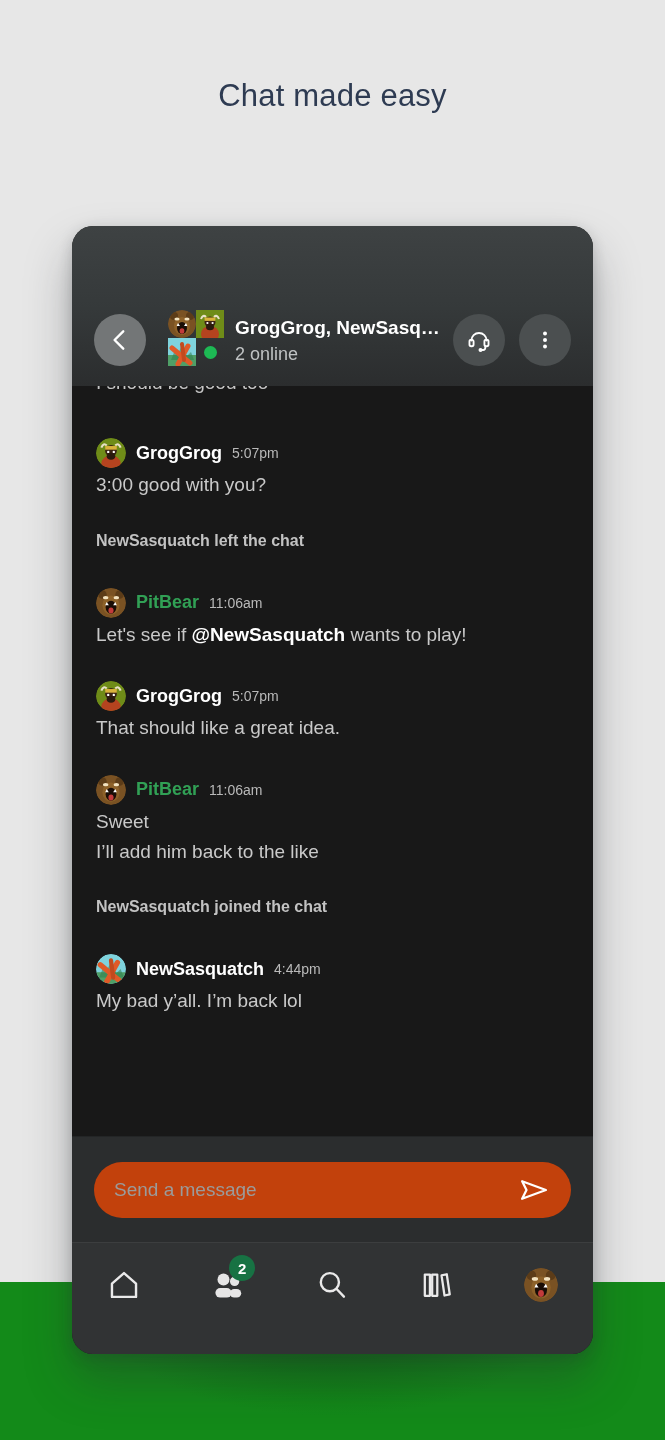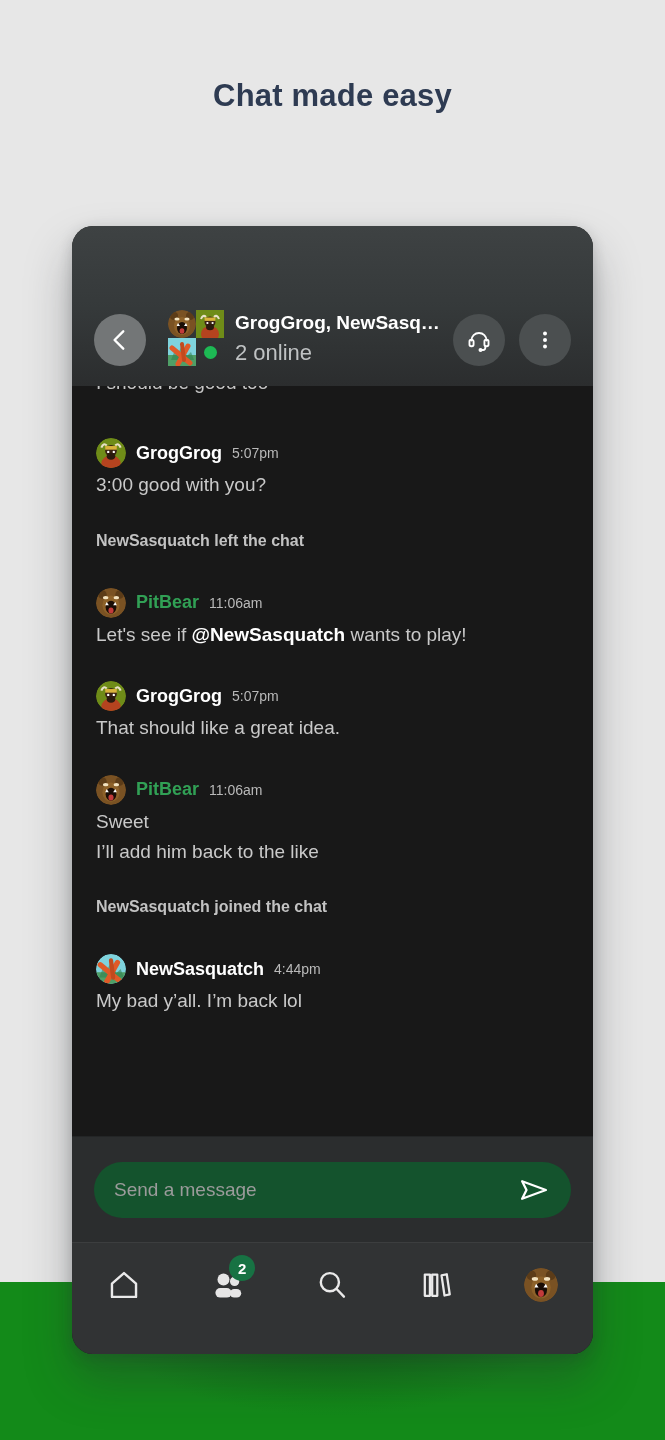--- a/index.html
+++ b/index.html
@@ -17,21 +17,21 @@
   }
   .backdrop-bottom {
     position: absolute; left: 0; top: 1282px; width: 665px; height: 158px;
     background: #138a19;
     background-image: radial-gradient(ellipse 300px 120px at 50% 30%, #0c6e12 0%, #138a19 72%);
   }
 
   .hero-title {
     position: absolute; left: 0; top: 78px; width: 665px;
     text-align: center;
-    font-size: 31px; font-weight: bold; letter-spacing: .2px;
+    font-size: 31px; font-weight: normal; letter-spacing: .2px;
     color: #2e3b52;
   }
 
   
   .phone {
     position: absolute; left: 72px; top: 226px;
     width: 521px; height: 1128px;
     border-radius: 21px;
     background: #181818;
     overflow: hidden;
@@ -66,21 +66,21 @@
   .ga-cell { width: 28px; height: 28px; overflow: hidden; position: relative; }
   .ga-cell.round { border-radius: 50%; }
   .ga-empty { background: transparent; display: flex; align-items: center; justify-content: center; }
   .online-dot { width: 13px; height: 13px; border-radius: 50%; background: #1db954; }
 
   .header-text { margin-left: 11px; flex: 1 1 auto; min-width: 0; }
   .chat-title {
     font-size: 19px; font-weight: bold; color: #ffffff;
     white-space: nowrap; overflow: hidden; line-height: 1.2;
   }
-  .chat-sub { font-size: 22px; color: #bfc2c3; margin-top: 5px; line-height: 1.2; }
+  .chat-sub { font-size: 18px; color: #bfc2c3; margin-top: 5px; line-height: 1.2; }
   .header-actions { display: flex; gap: 14px; flex: 0 0 auto; margin-left: 6px; }
 
   
   .messages {
     flex: 1 1 auto; position: relative;
     background: #181818;
     padding: 0 24px;
     overflow: hidden;
   }
   .msg-clipped {
@@ -101,21 +101,21 @@
   }
 
   
   .composer {
     flex: 0 0 106px; background: #2b2d2e;
     display: flex; align-items: center; padding: 0 22px;
     border-top: 1px solid #232526;
   }
   .input-pill {
     flex: 1 1 auto; height: 56px; border-radius: 28px;
-    background: #14532d; display: flex; align-items: center;
+    background: #c2410c; display: flex; align-items: center;
     padding: 0 20px;
   }
   .input-pill input {
     flex: 1 1 auto; background: transparent; border: 0; outline: 0;
     font-family: "Liberation Sans", sans-serif;
     font-size: 19px; color: #c9c9c9;
   }
   .input-pill input::placeholder { color: #9b9b9b; }
   .send-btn { width: 34px; height: 34px; flex: 0 0 34px; display: flex; align-items: center; justify-content: center; }
 

